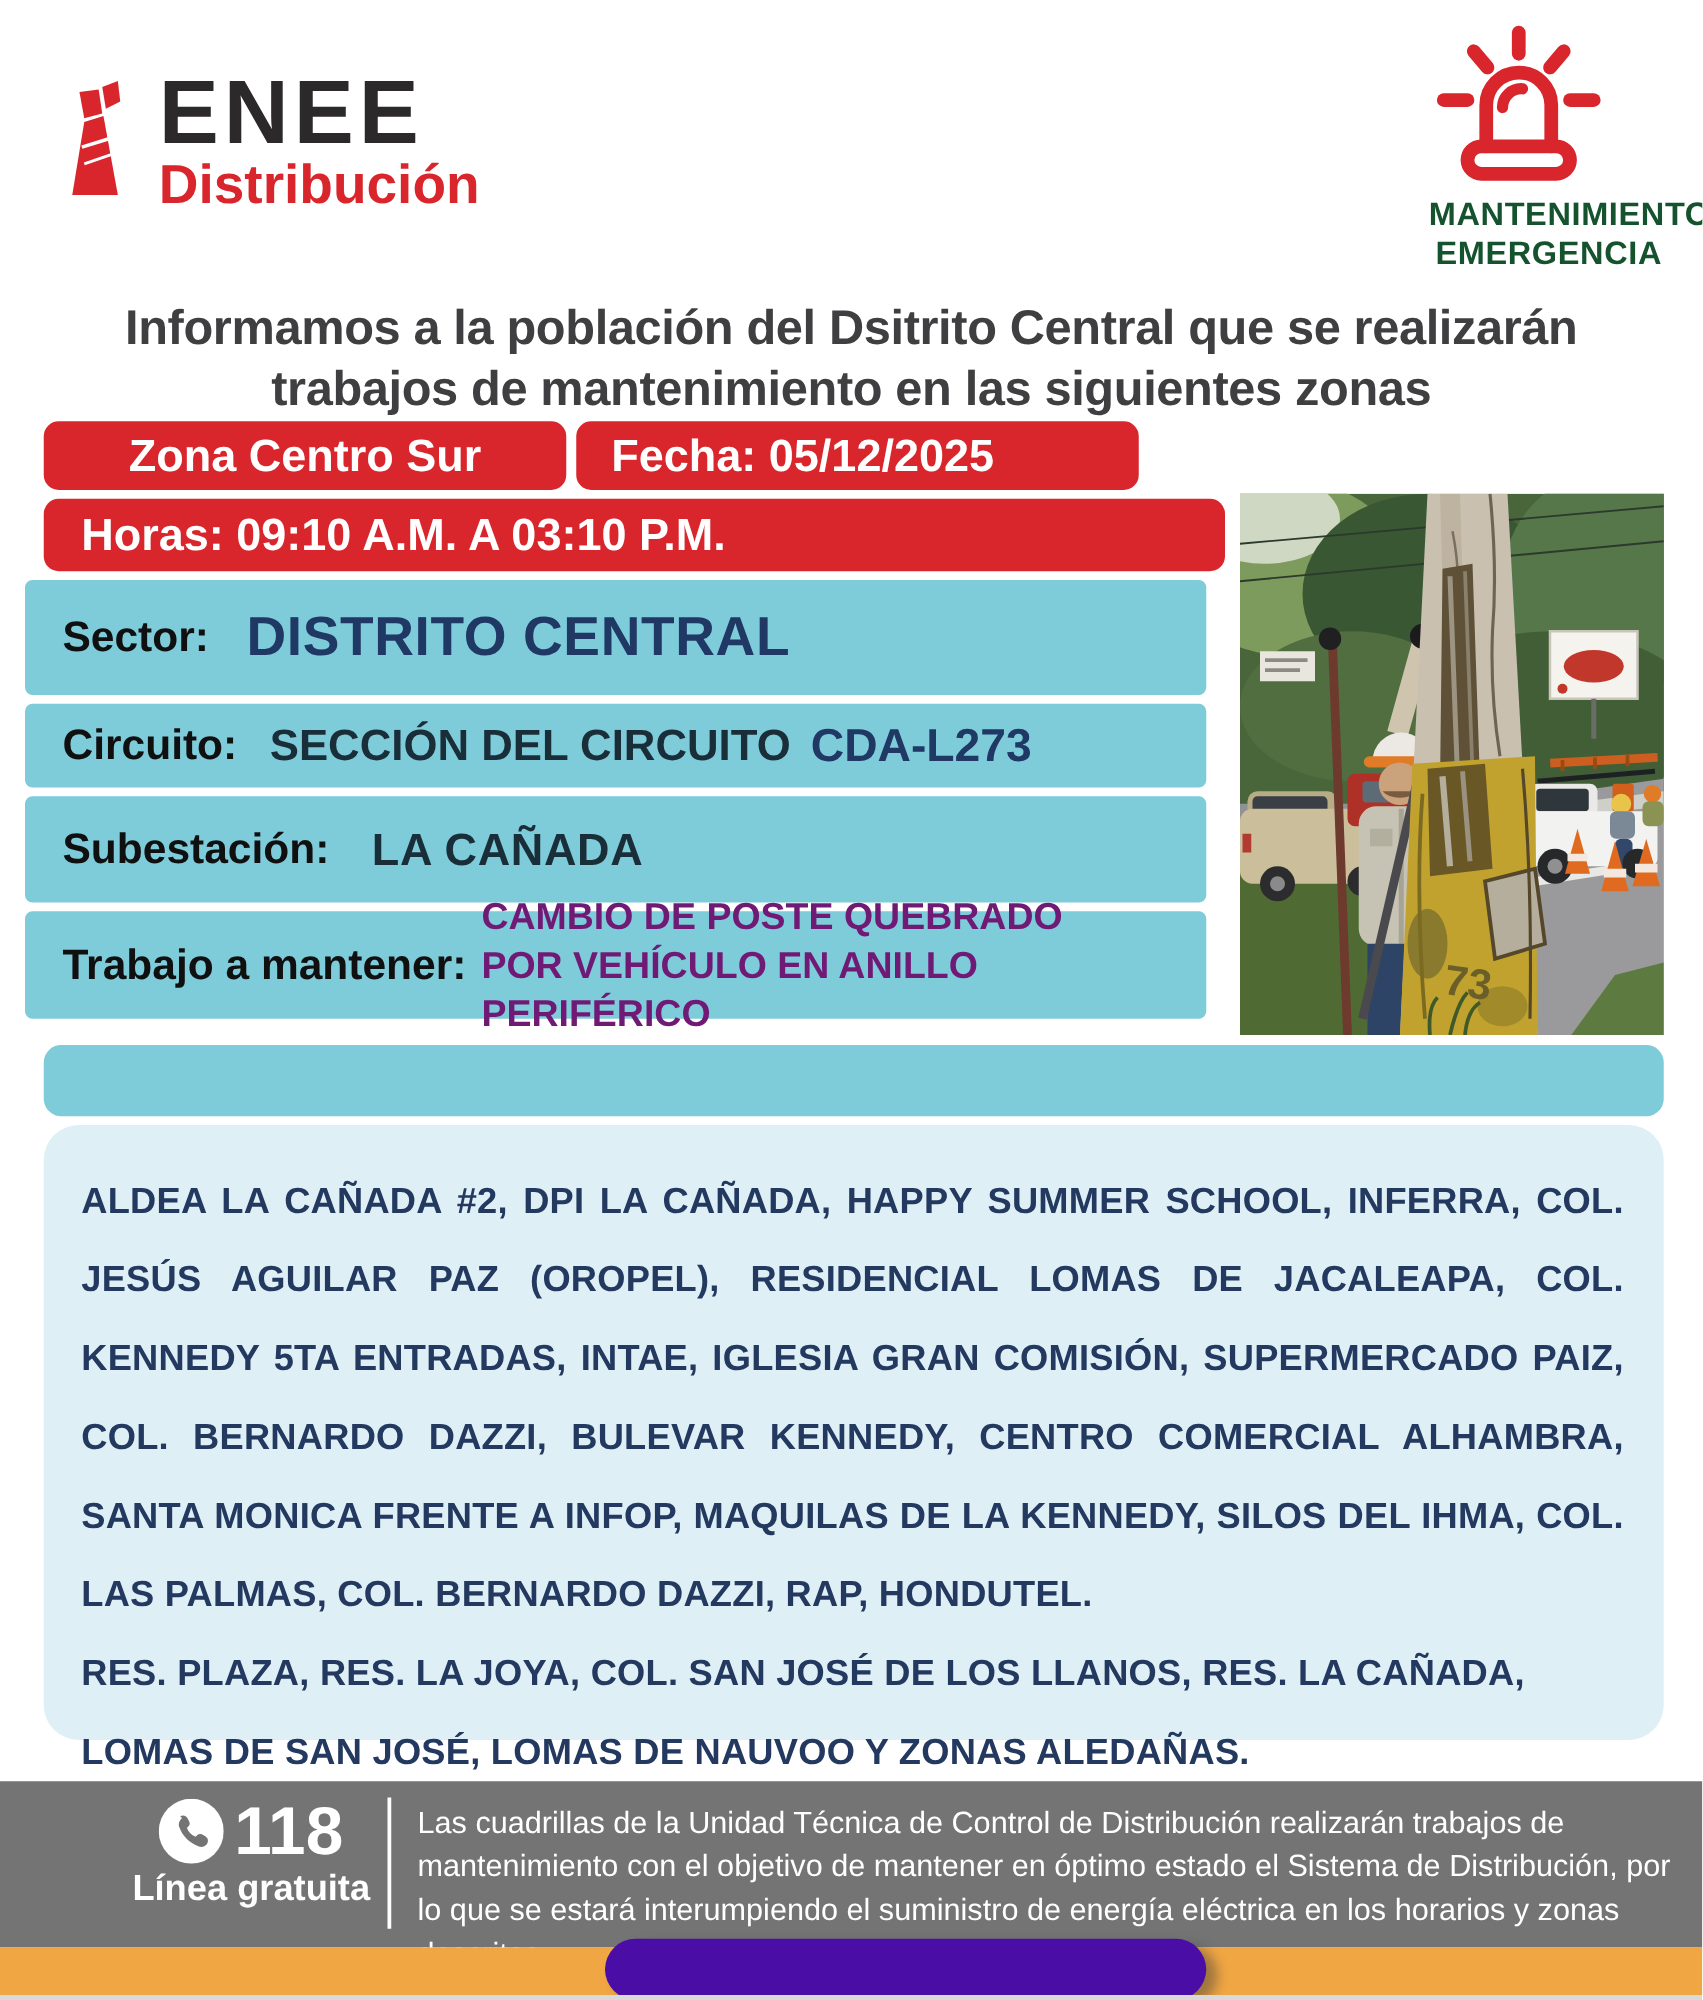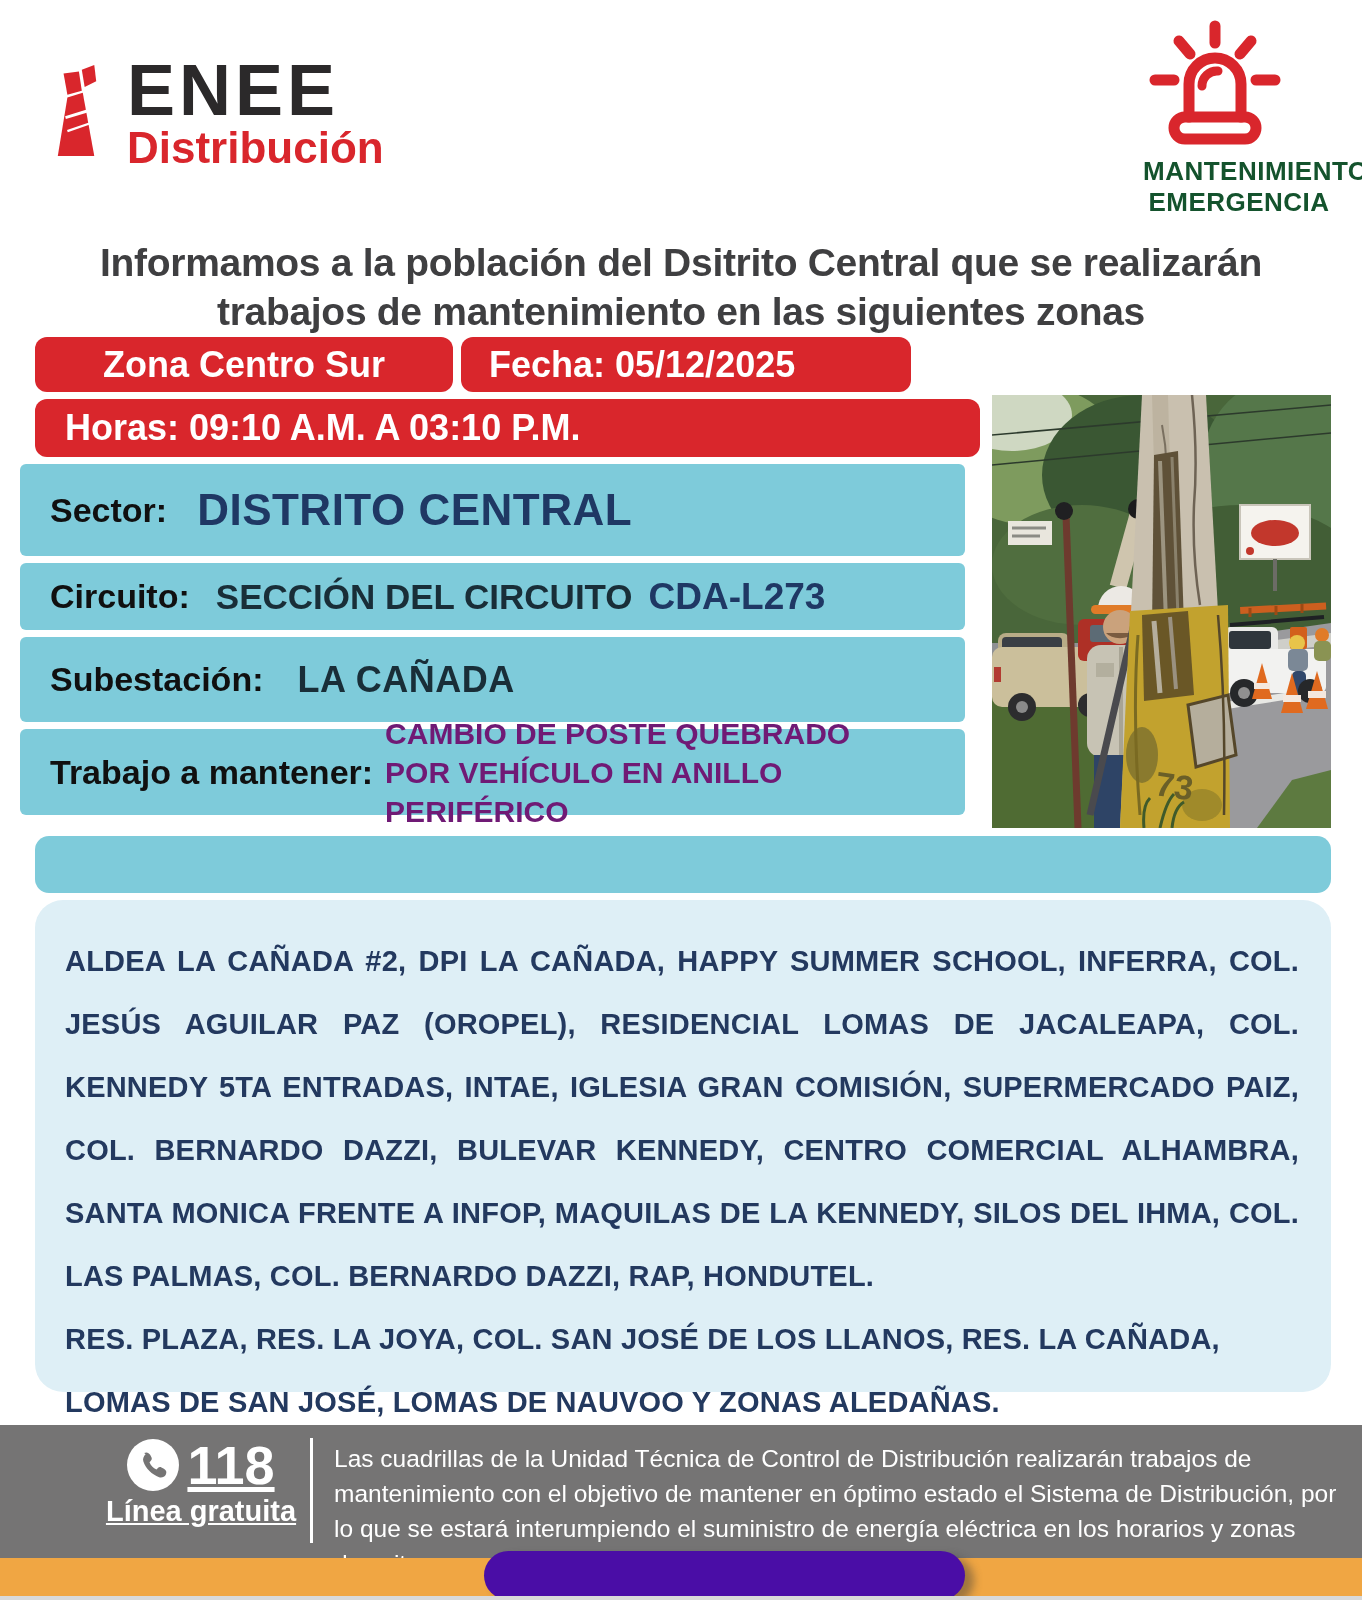--- a/index.html
+++ b/index.html
@@ -49,21 +49,21 @@
   .photo{position:absolute;left:992px;top:395px;width:339px;height:433px;}
 
   
   .zones{position:absolute;left:35px;top:900px;width:1296px;height:492px;background:#deeff6;
          border-radius:28px;box-sizing:border-box;padding:30px 32px 0 30px;color:#23395f;}
   .zones p{margin:0;font-size:29px;font-weight:700;line-height:63px;text-align:justify;letter-spacing:.2px;}
   .zones p.last{text-align:left;}
 
   
   .footer{position:absolute;left:0;top:1425px;width:1362px;height:133px;background:#757474;}
-  .phone-block{position:absolute;left:96px;top:12px;width:210px;text-align:center;color:#fff;text-decoration:underline;}
+  .phone-block{position:absolute;left:96px;top:12px;width:210px;text-align:center;color:#fff;}
   .phone-top{display:flex;align-items:center;justify-content:center;gap:8px;}
   .phone-icon{width:52px;height:52px;}
   .phone-number{font-size:54px;font-weight:800;line-height:56px;}
   .phone-label{font-size:29px;font-weight:800;margin-top:2px;}
   .divider{position:absolute;left:310px;top:13px;width:3px;height:105px;background:#fff;}
   .footer-note{position:absolute;left:334px;top:16px;width:1016px;color:#fff;
                font-size:24.5px;font-weight:500;line-height:35px;}
 
   
   .bar-orange{position:absolute;left:0;top:1558px;width:1362px;height:38px;background:#f0a643;}

